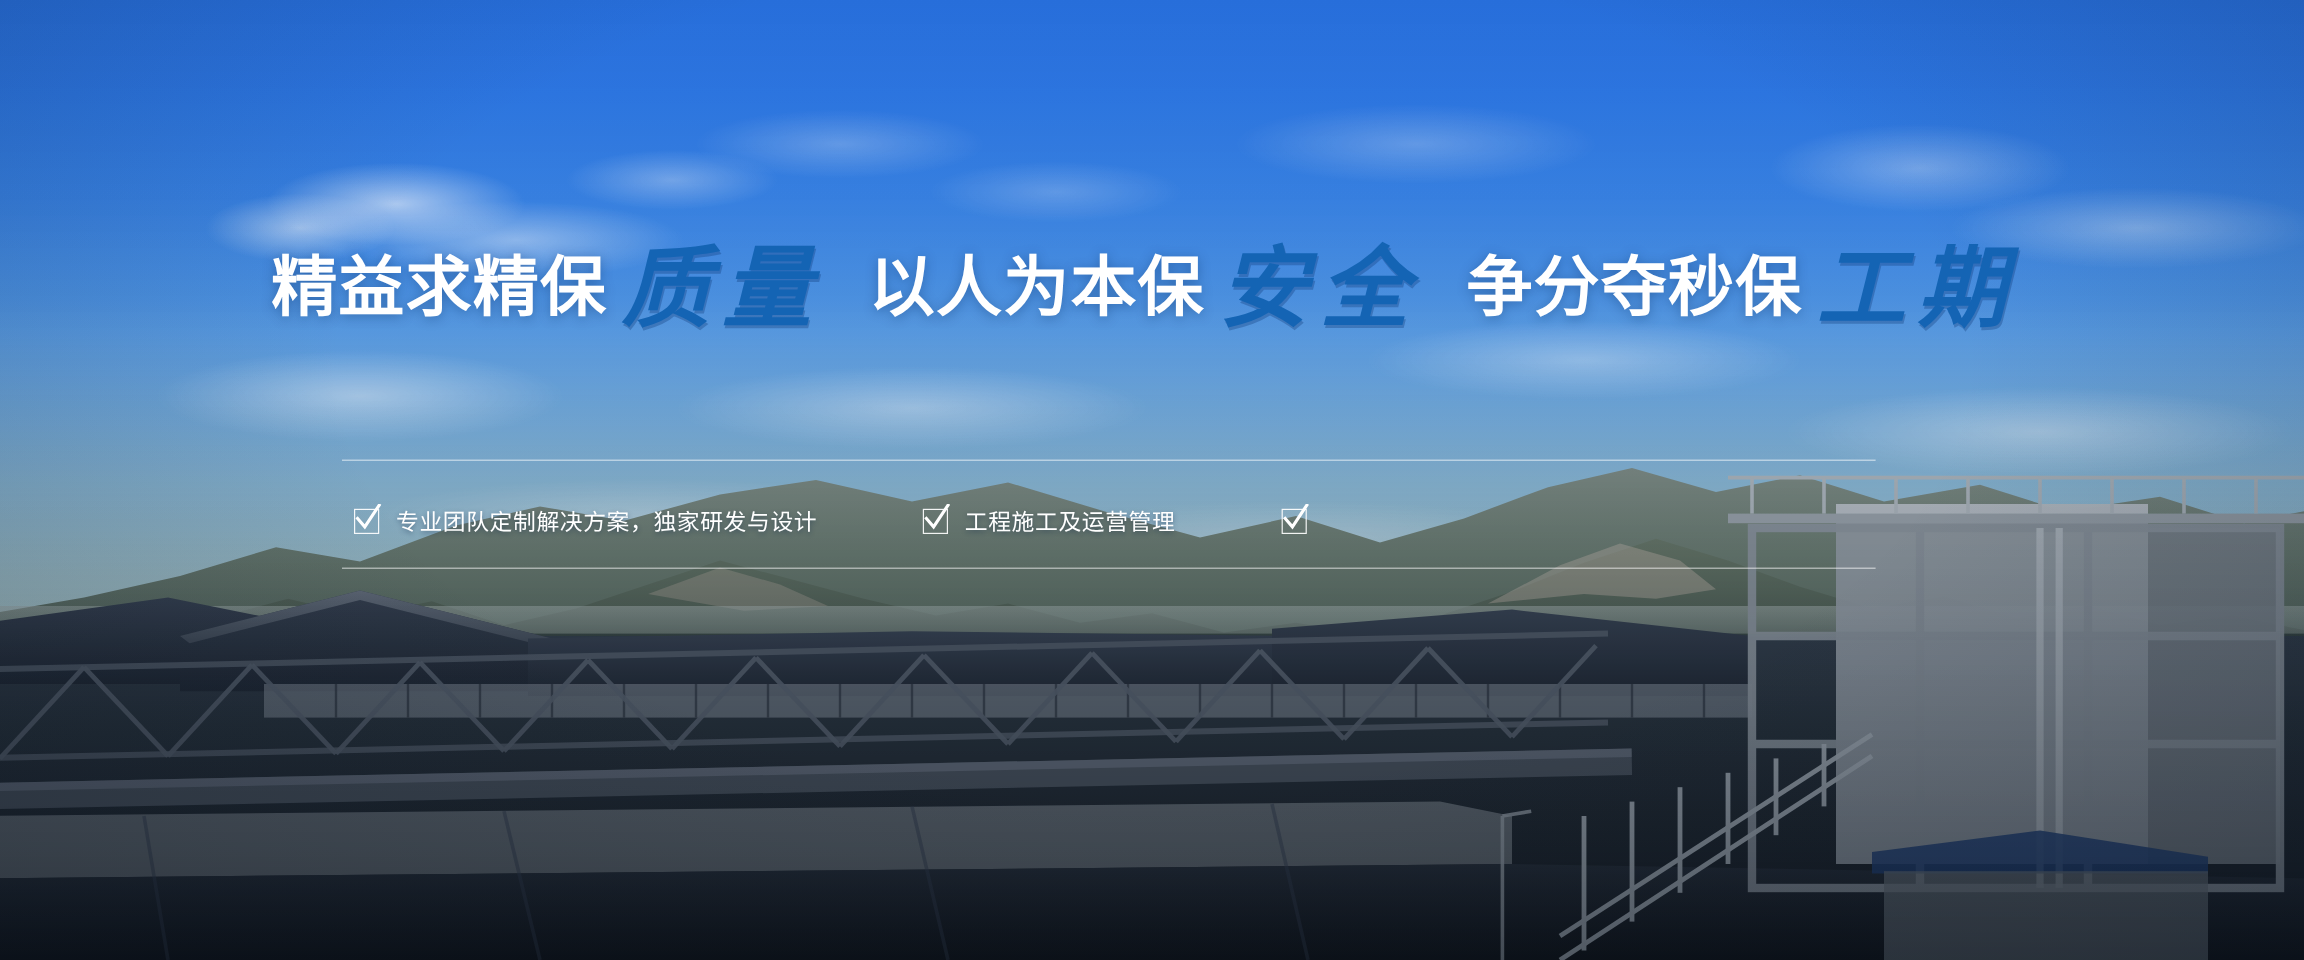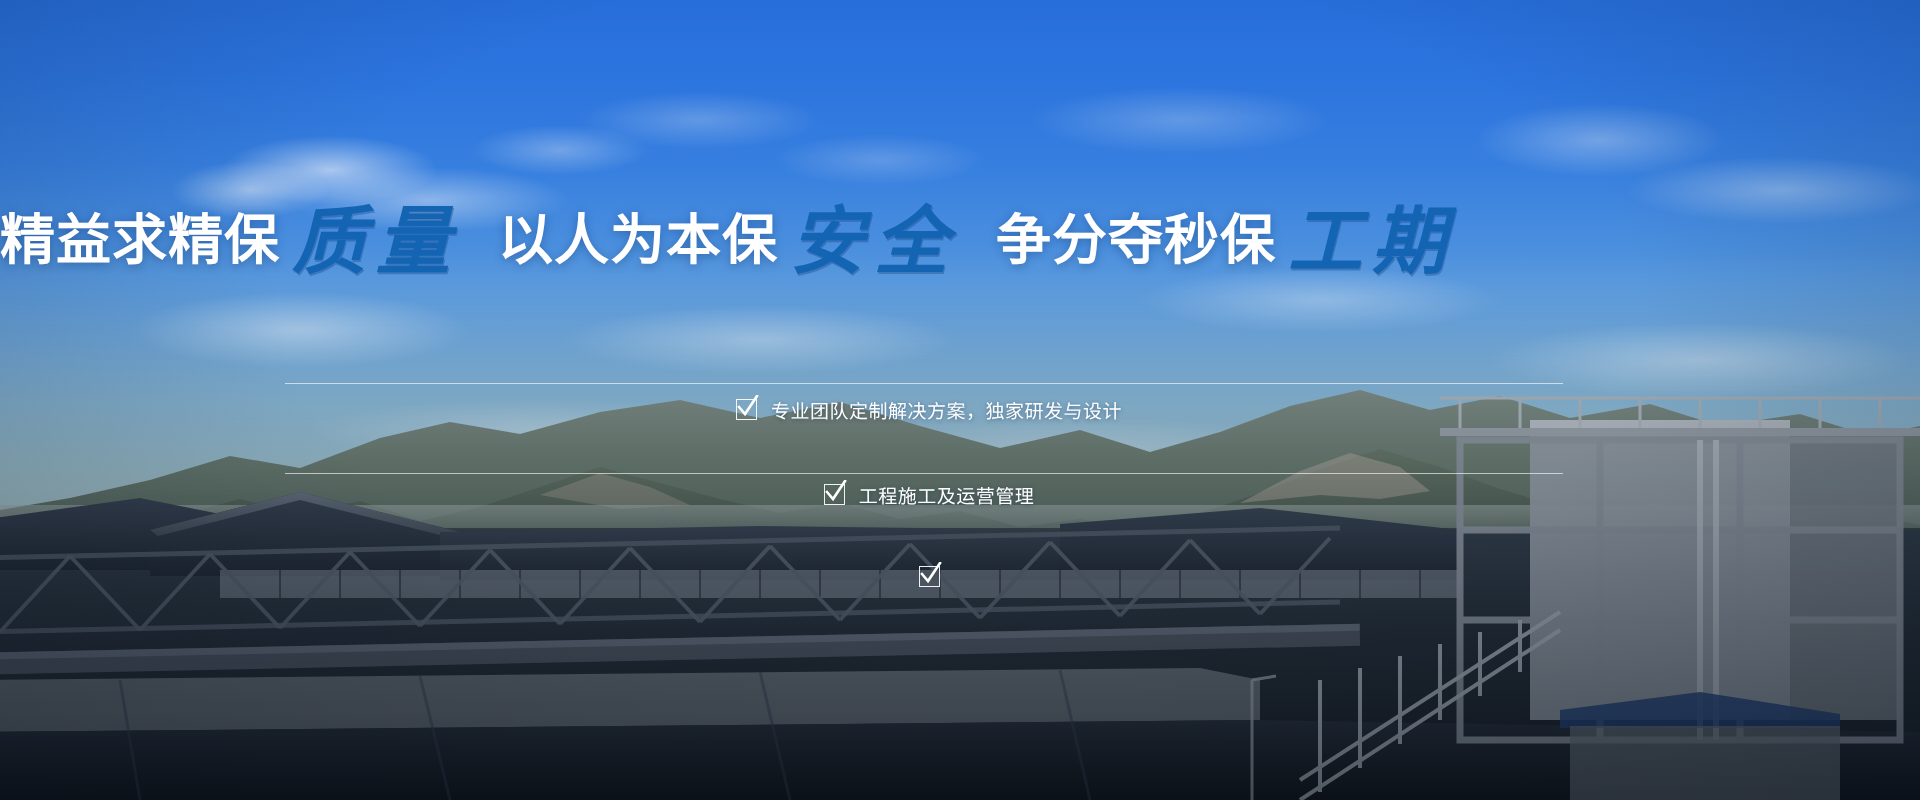--- a/index.html
+++ b/index.html
@@ -100,21 +100,21 @@
   
   .overlay {
     position: absolute; inset: 0;
     z-index: 20;
   }
 
   .headline {
     position: absolute;
     top: 196px;
     left: 0; right: 0;
-    text-align: left;
+    text-align: center;
     white-space: nowrap;
     line-height: 1;
     user-select: none;
   }
   .headline .plain {
     font-size: 55px;
     font-weight: 700;
     color: #ffffff;
     letter-spacing: 1px;
     vertical-align: baseline;
@@ -149,24 +149,23 @@
   
   .features {
     position: absolute;
     top: 396px;
     left: 285px;
     width: 1278px;
     height: 76px;
     display: flex;
     align-items: center;
     justify-content: flex-start;
-    gap: 58px;
+    gap: 88px;
     padding-left: 10px;
     box-sizing: border-box;
-    flex-direction: column;
   }
   .feature {
     display: flex;
     align-items: center;
     gap: 14px;
     white-space: nowrap;
   }
   .check-box {
     width: 21px; height: 21px;
     flex: 0 0 auto;

